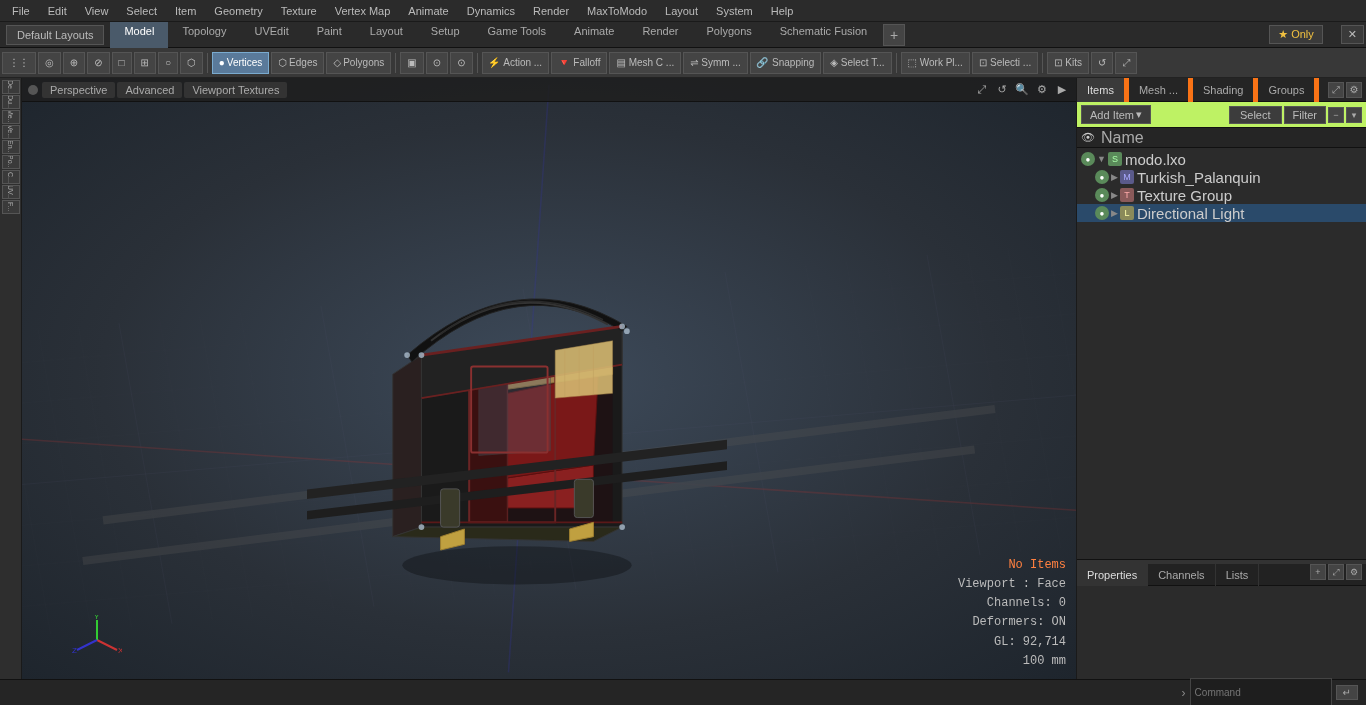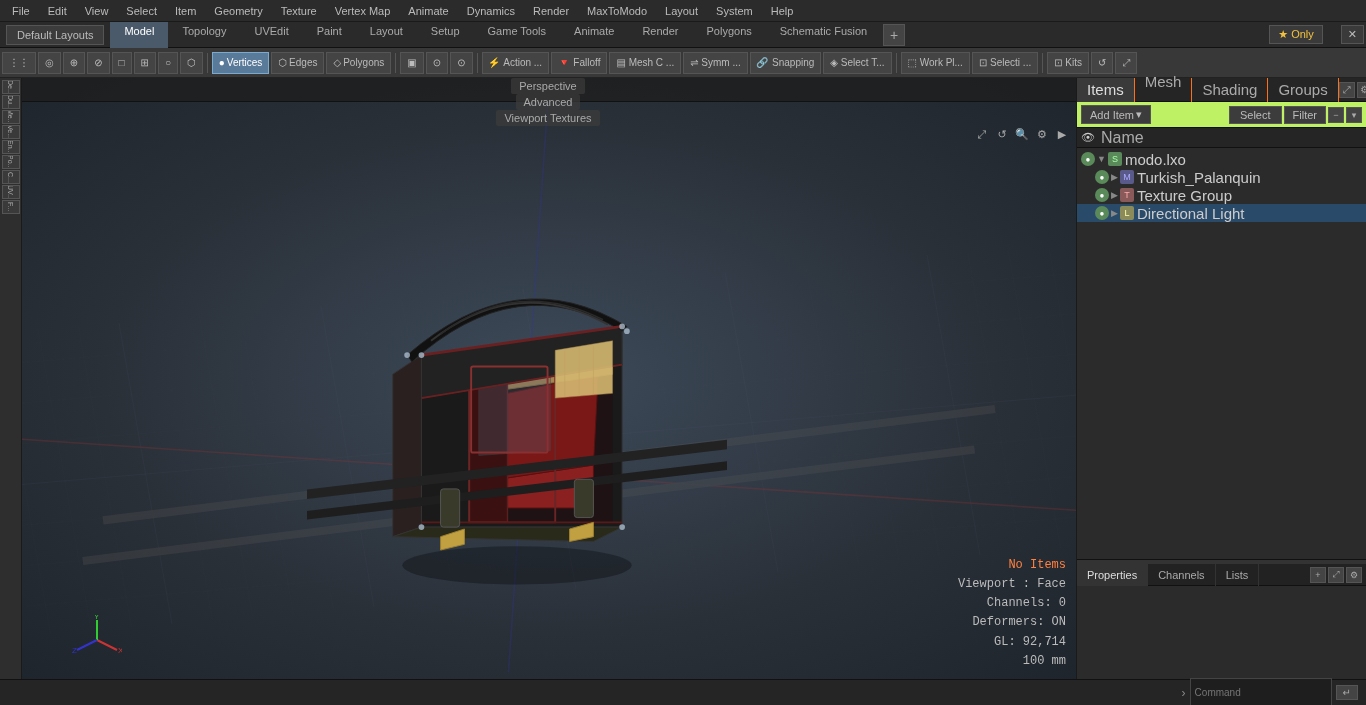--- a/index.html
+++ b/index.html
@@ -32,42 +32,42 @@
     .ls-btn { width: 18px; height: 14px; background: #3a3a3a; border: 1px solid #555; color: #aaa; font-size: 7px; cursor: pointer; display: flex; align-items: center; justify-content: center; writing-mode: vertical-rl; text-orientation: mixed; white-space: nowrap; overflow: hidden; }
 
     
     #viewport { flex: 1; position: relative; background: #4a4a4a; overflow: hidden; }
     #viewport-canvas { width: 100%; height: 100%; background: radial-gradient(ellipse at center, #3d4a5a 0%, #2a3038 60%, #1e252d 100%); position: relative; overflow: hidden; }
 
     
     .grid-overlay { position: absolute; top: 0; left: 0; width: 100%; height: 100%; pointer-events: none; }
 
     
-    #viewport-header { display: flex; align-items: center; background: rgba(30,30,30,0.85); height: 24px; padding: 0 6px; border-bottom: 1px solid #111; position: absolute; top: 0; left: 0; right: 0; z-index: 10; flex-direction: column; }
+    #viewport-header { display: flex; align-items: center; background: rgba(30,30,30,0.85); height: 24px; padding: 0 6px; border-bottom: 1px solid #111; position: absolute; top: 0; left: 0; right: 0; z-index: 10; }
     .vp-dot { width: 10px; height: 10px; background: #555; border-radius: 50%; margin-right: 4px; }
     .vp-tab { padding: 2px 8px; color: #aaa; font-size: 11px; cursor: pointer; background: rgba(60,60,60,0.7); border-radius: 2px; margin-right: 2px; }
     .vp-icons-right { margin-left: auto; display: flex; gap: 4px; }
     .vp-icon-btn { width: 16px; height: 16px; color: #aaa; cursor: pointer; font-size: 11px; display: flex; align-items: center; justify-content: center; }
 
     
     #palanquin-container { position: absolute; top: 50%; left: 47%; transform: translate(-50%, -50%); width: 420px; height: 430px; }
 
     
     #viewport-status { position: absolute; bottom: 8px; right: 10px; text-align: right; color: #bbb; font-size: 12px; line-height: 1.6; font-family: Liberation Mono, monospace; }
     .status-orange { color: #ff8040; }
 
     
     #axis-indicator { position: absolute; bottom: 14px; left: 50px; width: 50px; height: 50px; }
 
     
     #right-panel { width: 290px; background: #2e2e2e; border-left: 1px solid #1a1a1a; display: flex; flex-direction: column; }
 
     
     #items-tabs { display: flex; background: #252525; height: 24px; align-items: center; border-bottom: 1px solid #111; }
-    .items-tab { padding: 2px 10px; color: #aaa; font-size: 15px; cursor: pointer; height: 24px; display: flex; align-items: center; border-right: 1px solid #f97316; }
+    .items-tab { padding: 2px 10px; color: #aaa; font-size: 11px; cursor: pointer; height: 24px; display: flex; align-items: center; border-right: 5px solid #f97316; }
     .items-tab.active { background: #3a3a3a; color: #ddd; }
     .items-tab-right { margin-left: auto; display: flex; gap: 2px; align-items: center; padding-right: 4px; }
     .items-tab-btn { width: 16px; height: 16px; background: #444; border: 1px solid #555; color: #aaa; cursor: pointer; font-size: 10px; display: flex; align-items: center; justify-content: center; }
 
     
     #items-toolbar { display: flex; align-items: center; background: #bef264; height: 26px; border-bottom: 1px solid #111; padding: 0 4px; gap: 2px; }
     #add-item-btn { padding: 2px 8px; background: #3c3c3c; border: 1px solid #555; color: #bbb; font-size: 11px; cursor: pointer; display: flex; align-items: center; gap: 2px; }
     #select-btn { padding: 2px 10px; background: #3c3c3c; border: 1px solid #555; color: #bbb; font-size: 11px; cursor: pointer; }
     #filter-btn { padding: 2px 8px; background: #3c3c3c; border: 1px solid #555; color: #bbb; font-size: 11px; cursor: pointer; }
     .items-right-icons { margin-left: auto; display: flex; gap: 2px; }
@@ -85,21 +85,21 @@
     .tree-arrow { color: #888; margin-right: 2px; font-size: 9px; }
     .tree-icon { width: 14px; height: 14px; margin-right: 3px; display: inline-flex; align-items: center; justify-content: center; font-size: 9px; }
     .icon-mesh { background: #5a5a8a; border-radius: 2px; color: #aaf; }
     .icon-texture { background: #8a5a5a; border-radius: 2px; color: #faa; }
     .icon-light { background: #8a8a5a; border-radius: 2px; color: #ffa; }
     .icon-scene { background: #5a8a5a; border-radius: 2px; color: #afa; }
     .tree-label { font-size: 15px; color: #ccc; }
 
     
     #properties-panel { height: 120px; background: #2a2a2a; border-top: 1px solid #111; display: flex; flex-direction: column; }
-    #properties-tabs { display: flex; background: #222; height: 22px; align-items: center; border-bottom: 1px solid #111; }
+    #properties-tabs { display: flex; background: #222; height: 22px; align-items: flex-start; border-bottom: 1px solid #111; }
     .prop-tab { padding: 2px 10px; color: #aaa; font-size: 11px; cursor: pointer; height: 22px; display: flex; align-items: center; border-right: 1px solid #333; }
     .prop-tab.active { background: #333; color: #ddd; }
     .prop-tab-right { margin-left: auto; display: flex; gap: 2px; align-items: center; padding-right: 4px; }
     .prop-icon-btn { width: 16px; height: 16px; background: #444; border: 1px solid #555; color: #aaa; font-size: 9px; cursor: pointer; display: flex; align-items: center; justify-content: center; }
     #properties-content { flex: 1; background: #2b2b2b; }
     .prop-divider { height: 4px; background: #333; cursor: ns-resize; }
 
     
     #statusbar { height: 26px; background: #252525; border-top: 1px solid #111; display: flex; align-items: center; padding: 0 8px; gap: 4px; }
     .status-text { color: #aaa; font-size: 10px; }

